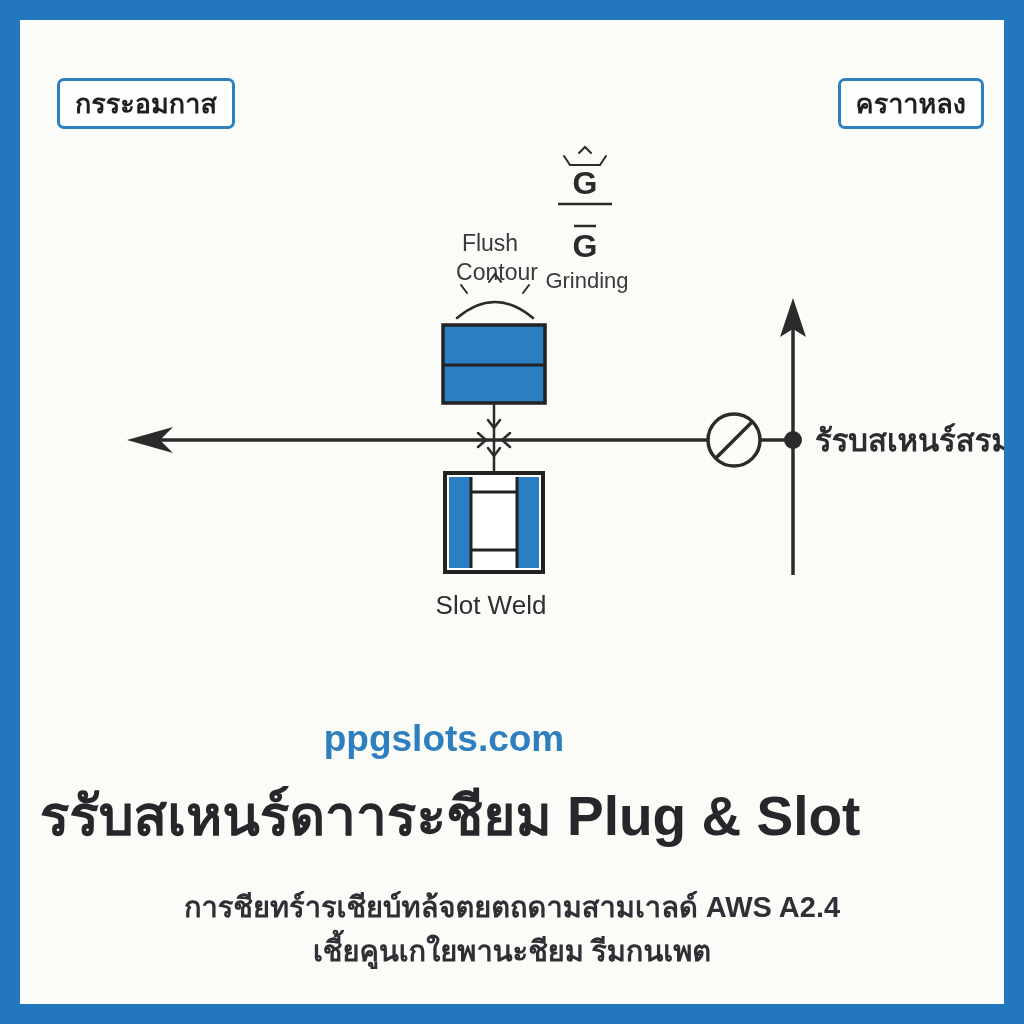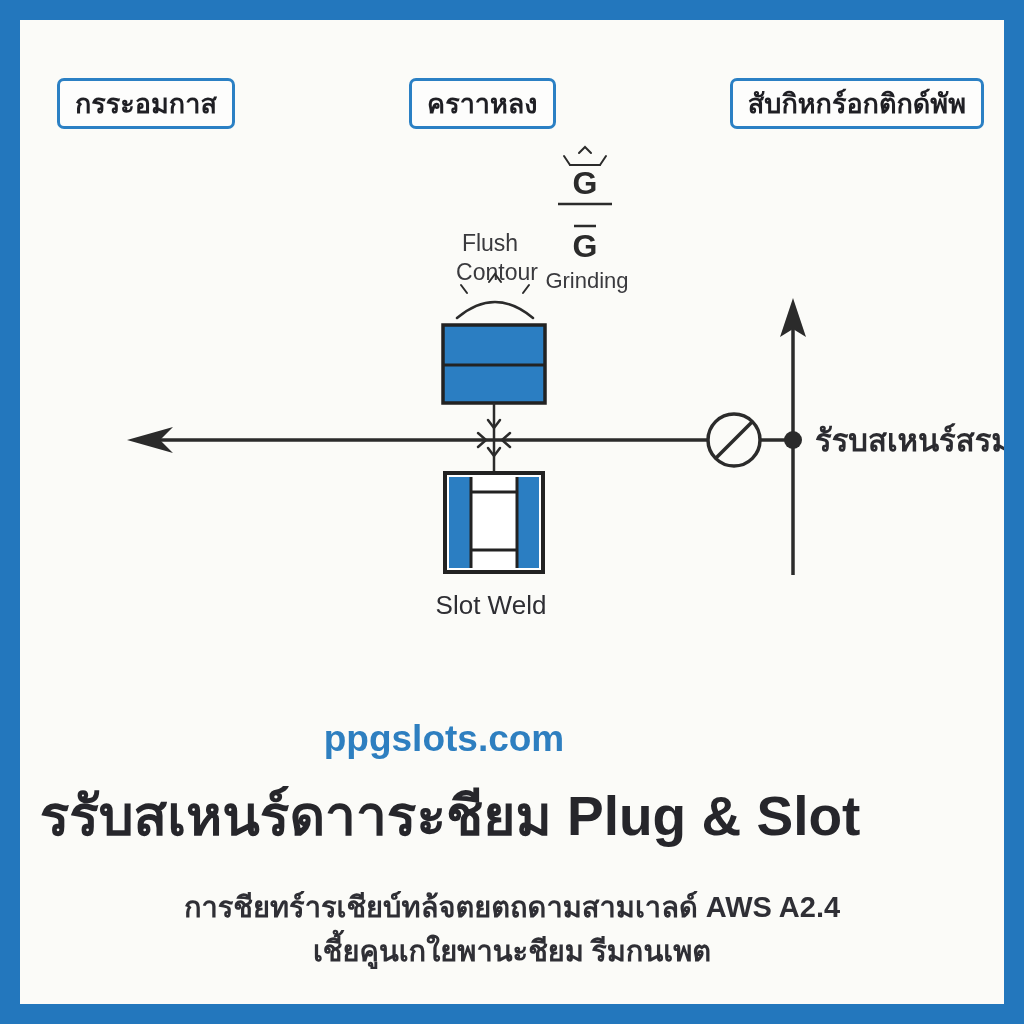--- a/index.html
+++ b/index.html
@@ -70,21 +70,20 @@
 </style>
 </head>
 <body>
 
 <div class="frame">
   <div class="panel">
 
     <div class="tags-row">
       <div class="tag-btn">กรระอมกาส</div>
       <div class="tag-btn">คราาหลง</div>
-      <div class="tag-btn">สับกิหกร์อกติกด์พัพ</div>
     </div>
 
     <svg class="diagram" viewBox="0 0 984 540">
 
       <g stroke="#2b2b2b" stroke-width="2" fill="none" stroke-linecap="round">
         <line x1="550" y1="25" x2="580" y2="25"></line>
         <line x1="550" y1="25" x2="544" y2="16"></line>
         <line x1="580" y1="25" x2="586" y2="16"></line>
         <polyline points="559,13 565,7 571,13"></polyline>
       </g>

